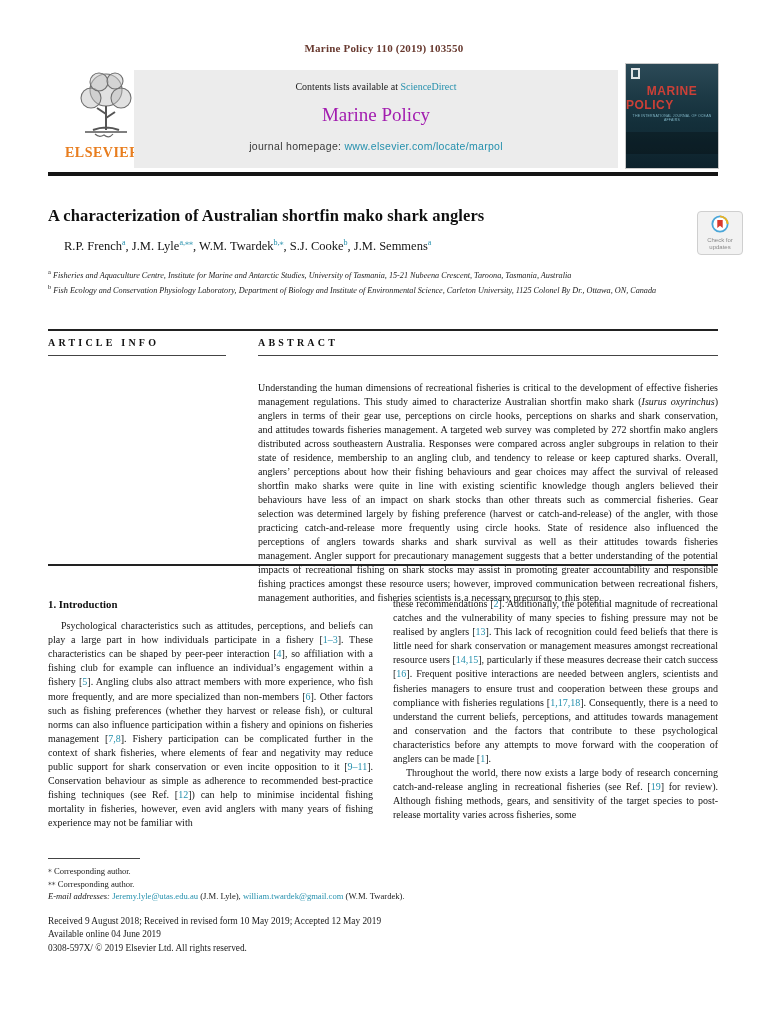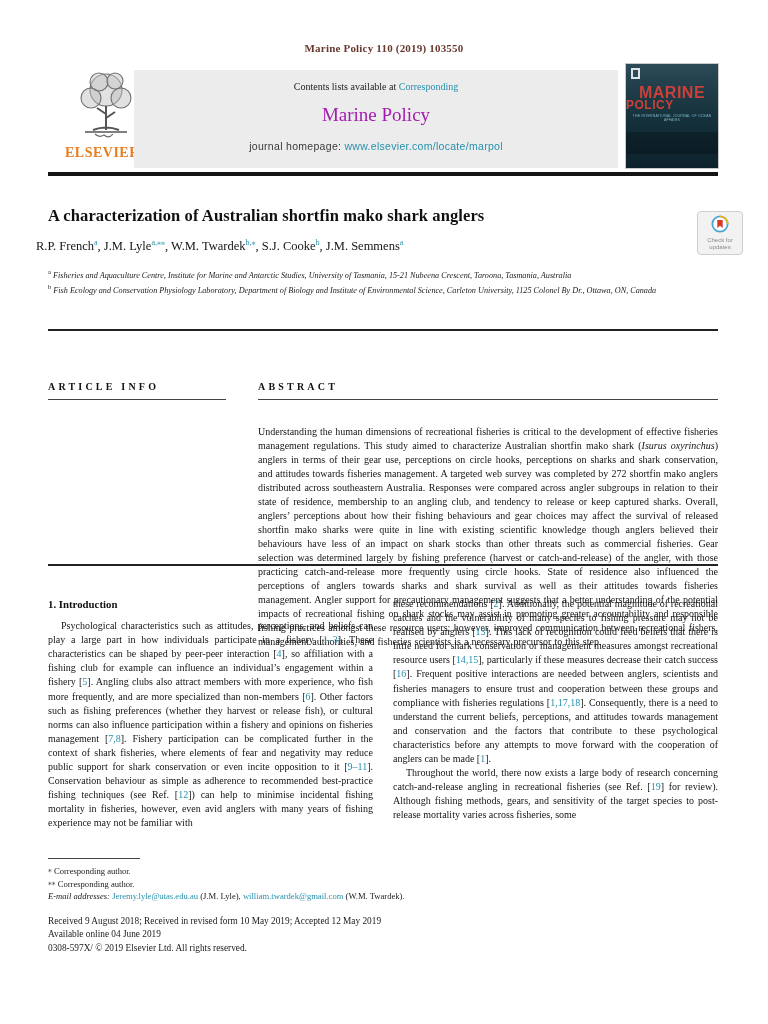--- a/index.html
+++ b/index.html
@@ -20,51 +20,51 @@
   .link{color:#2590ad;text-decoration:none;cursor:pointer;}
   .journal-title{margin-top:12px;font-size:19px;color:#a21caf;}
   .homepage-line{margin-top:14px;font-family:"Liberation Sans","DejaVu Sans",sans-serif;
                  font-size:10.5px;color:#3a3a3a;letter-spacing:.3px;}
   .cover{position:absolute;right:0;top:-2px;width:92px;height:104px;
          background:linear-gradient(180deg,#2c4a57 0%,#1e3b47 28%,#14303b 55%,#0d222c 100%);
          box-shadow:0 0 0 1px #c9c9c9;}
   .cover-mark{position:absolute;left:5px;top:4px;width:9px;height:11px;background:rgba(255,255,255,.85);}
   .cover-mark:after{content:"";position:absolute;left:2px;top:2px;width:5px;height:7px;background:#2c4a57;}
   .cover-t1{position:absolute;top:20px;left:0;right:0;text-align:center;
-            font-family:"Liberation Sans",sans-serif;font-weight:700;font-size:16px;color:#cc4037;letter-spacing:.5px;}
+            font-family:"Liberation Sans",sans-serif;font-weight:700;font-size:12px;color:#cc4037;letter-spacing:.5px;}
   .cover-t2{position:absolute;top:34px;left:0;right:0;text-align:left;
             font-family:"Liberation Sans",sans-serif;font-weight:700;font-size:12px;color:#cc4037;letter-spacing:.5px;}
   .cover-sub{position:absolute;top:50px;left:0;right:0;text-align:center;
              font-family:"Liberation Sans",sans-serif;font-size:3.5px;color:#7fb4c4;letter-spacing:.2px;}
   .cover-band{position:absolute;bottom:14px;left:0;right:0;height:22px;background:rgba(0,0,0,.25);}
   .header-rule{position:absolute;top:172px;left:48px;right:50px;height:4px;background:#151515;}
 
   
   .title-block{position:absolute;top:206px;left:48px;width:560px;}
   .article-title{font-size:16.5px;font-weight:600;color:#101010;letter-spacing:.1px;}
-  .authors{position:absolute;top:238px;left:36px;width:560px;font-size:12.5px;color:#141414;}
+  .authors{position:absolute;top:238px;left:64px;width:560px;font-size:12.5px;color:#141414;}
   sup.asup{color:#2590ad;font-size:8px;}
   .affiliations{position:absolute;top:266px;left:48px;right:50px;
                 font-size:8.2px;font-style:italic;line-height:11.5px;color:#1c1c1c;}
   .affiliations sup{font-size:6.5px;font-style:normal;}
 
   
   .check-badge{position:absolute;top:211px;right:25px;width:44px;height:42px;background:#f2f2f2;
                border:1px solid #cfcfcf;border-radius:4px;text-align:center;cursor:pointer;}
   .check-badge svg{margin-top:3px;}
   .check-text{font-family:"Liberation Sans",sans-serif;font-size:6px;line-height:6.5px;color:#8a8a8a;}
 
   .rule{position:absolute;left:48px;right:50px;background:#222;}
   .rule-1{top:329px;height:2px;}
   .rule-2{top:564px;height:2px;}
 
   
   .info-section{position:absolute;top:337px;left:48px;right:50px;}
   .sec-heading{font-size:10px;font-weight:600;letter-spacing:3.2px;color:#111;
-               border-bottom:1px solid #444;padding-bottom:7px;margin-top:44px;}
+               border-bottom:1px solid #444;padding-bottom:7px;}
   .info-col{position:absolute;left:0;top:0;width:178px;}
   .keywords{margin-top:9px;font-size:9px;line-height:12.3px;}
   .kw-label{font-style:italic;}
   .abs-col{position:absolute;left:210px;top:0;right:0;}
   .abstract-text{margin-top:25px;font-size:10px;line-height:14px;text-align:justify;
                  word-spacing:.6px;color:#141414;}
 
   
   .intro{position:absolute;top:597px;left:48px;right:50px;height:262px;}
   .intro-heading{font-size:10.8px;font-weight:700;color:#101010;}
@@ -106,21 +106,21 @@
           <path d="M33 38 L33 62 M33 46 L24 40 M33 50 L42 44 M20 62 Q33 57 46 62" stroke="#555" stroke-width="2"></path>
           <path d="M12 64 H54" stroke="#555" stroke-width="1.6"></path>
           <path d="M22 66 q4 4 9 1 q5 4 9 -1" stroke="#666" stroke-width="1.2"></path>
         </g>
       </svg>
       <div class="logo-word">ELSEVIER</div>
     </div>
 
     <div class="header-box">
       <div class="contents-line">
-        <span>Contents lists available at </span><span class="link">Corresponding</span>
+        <span>Contents lists available at </span><span class="link">ScienceDirect</span>
       </div>
       <div class="journal-title">Marine Policy</div>
       <div class="homepage-line">
         <span>journal homepage: </span><span class="link">www.elsevier.com/locate/marpol</span>
       </div>
     </div>
 
     <div class="cover">
       <div class="cover-mark"></div>
       <div class="cover-t1">MARINE</div>

